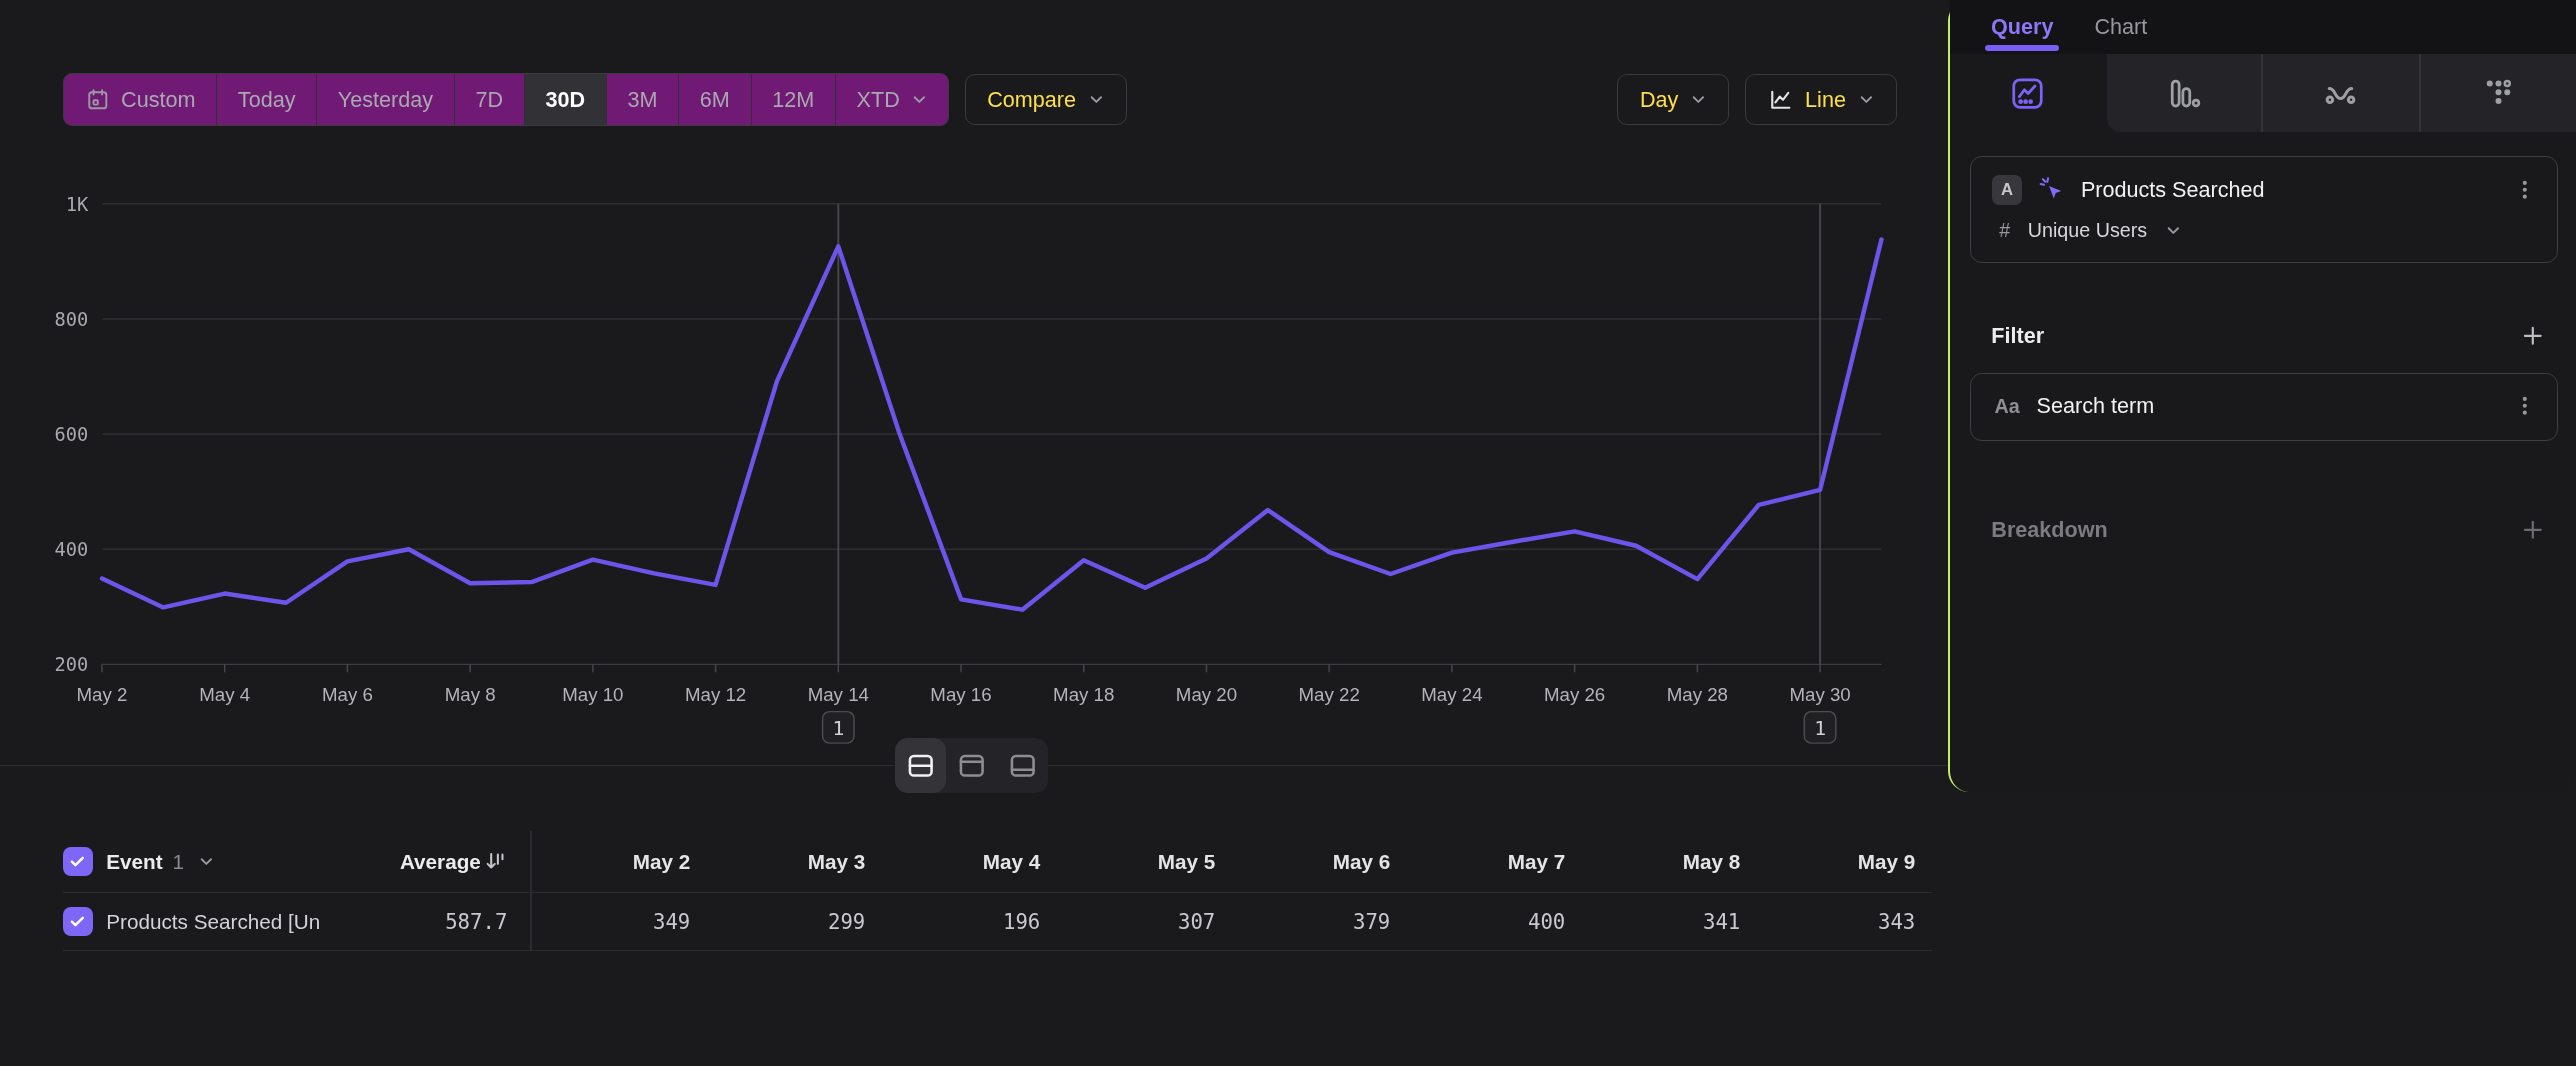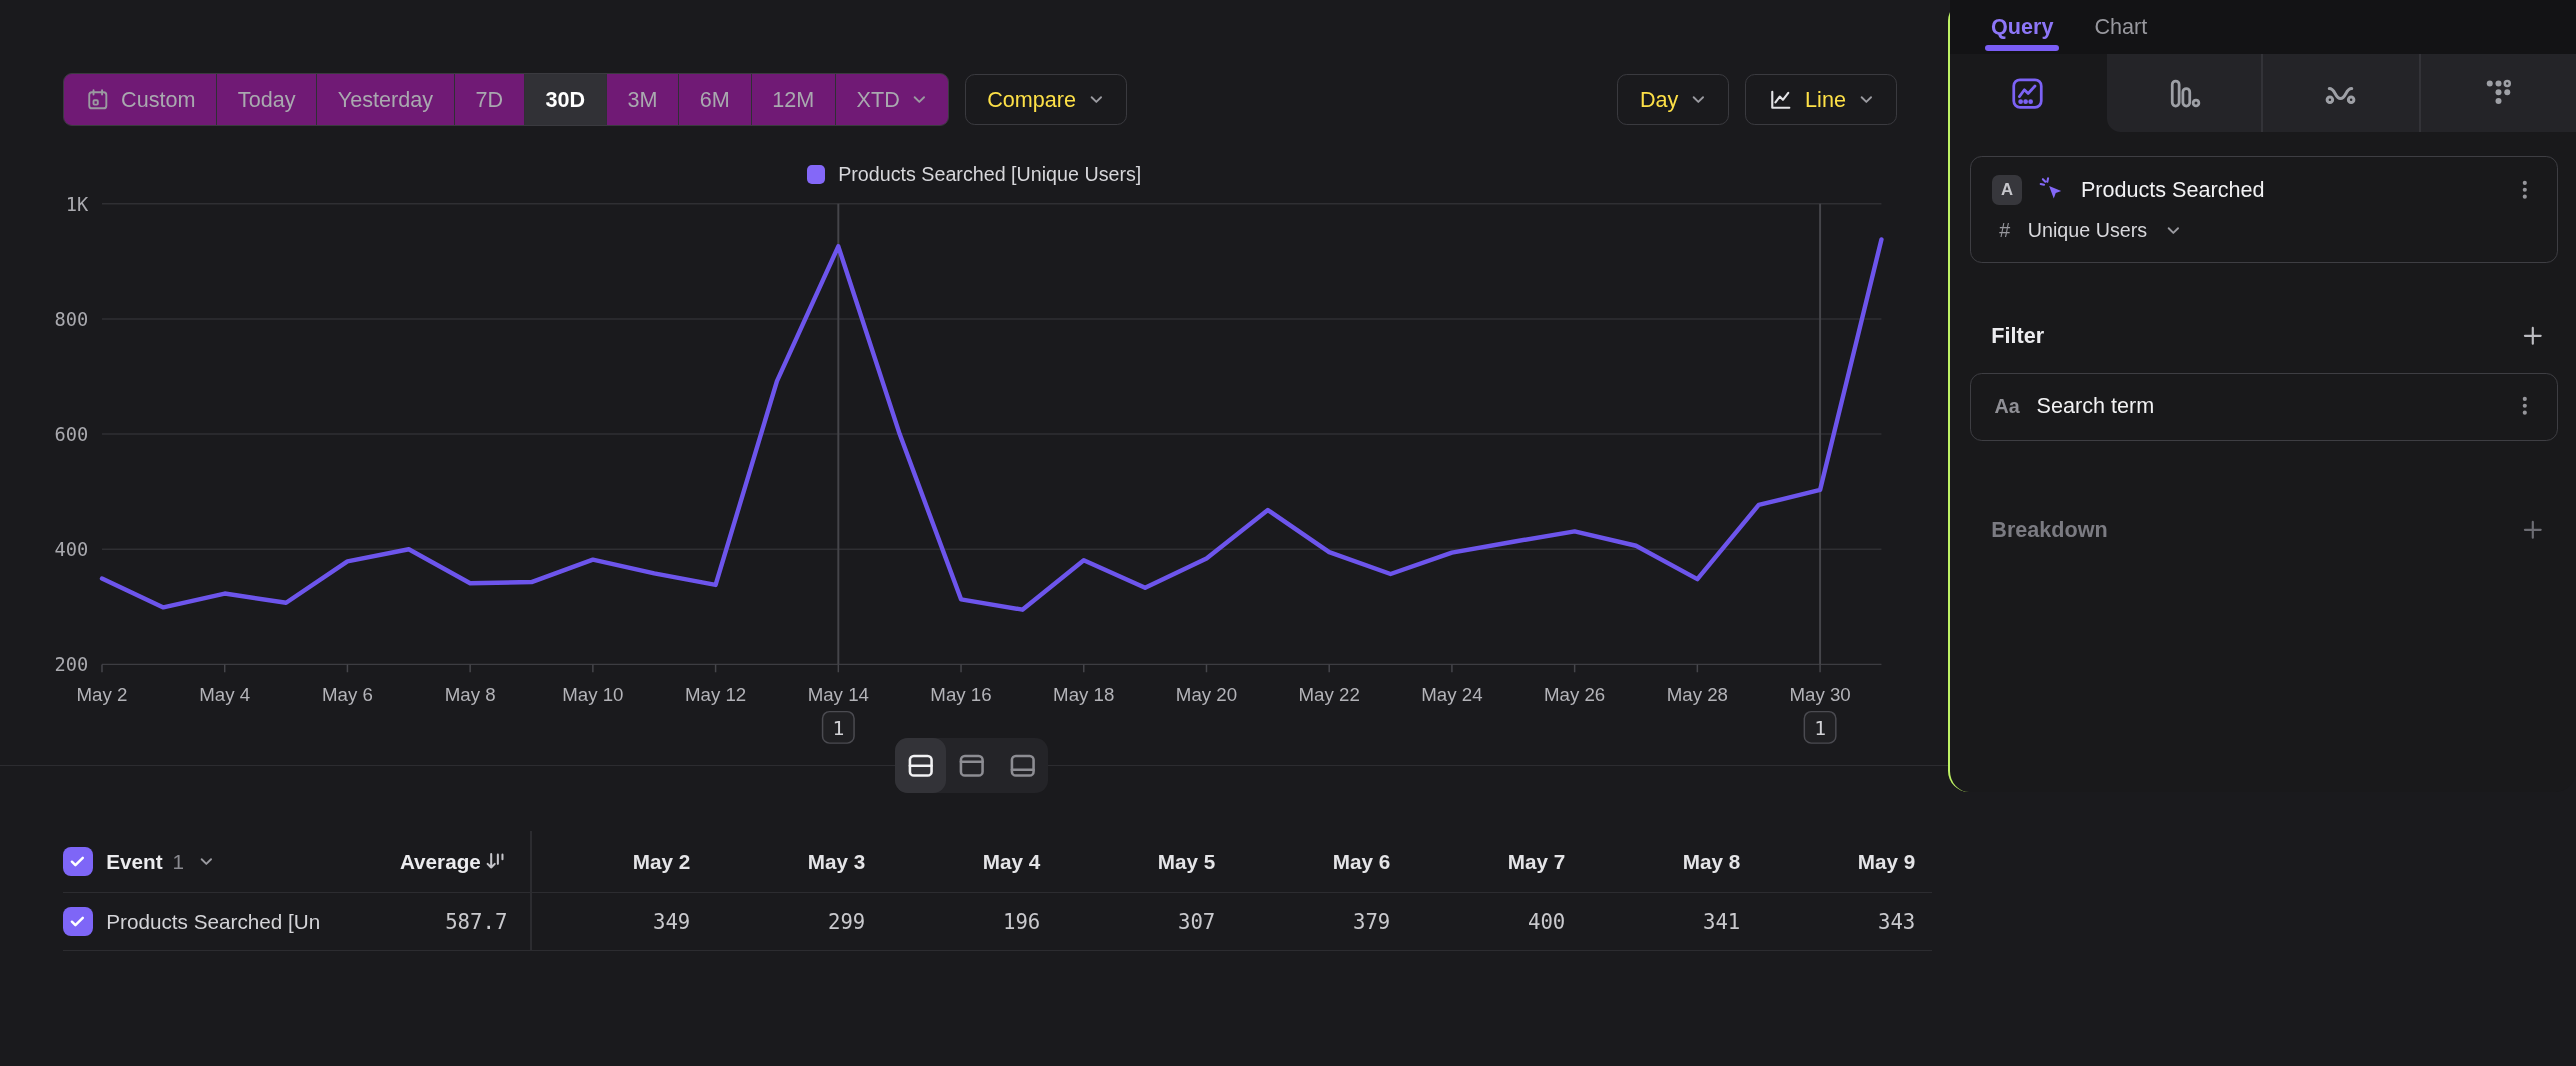--- a/index.html
+++ b/index.html
@@ -161,24 +161,20 @@
             <path d="M4 4.5v15h16"></path>
             <path d="M7 14.5l4-5.5 3 3 5-6.5"></path>
           </svg>
         <span>Line</span>
         <svg class="chev" viewBox="0 0 16 16" fill="none" stroke="currentColor" stroke-width="1.8" stroke-linecap="round" stroke-linejoin="round">
             <path d="M3.5 6l4.5 4.5L12.5 6"></path>
           </svg>
       </button>
     </div>
 
-    <div class="legend">
-      <span class="legend-swatch" style="background: rgb(132, 104, 248);"></span>
-      <span class="legend-label">Products Searched [Unique Users]</span>
-    </div>
 
     <svg class="chart-svg" width="1870" height="566" viewBox="0 0 1900 575">
         <text x="50" y="492" text-anchor="end" class="ylab">200</text>
         <line x1="64" y1="368" x2="1872" y2="368" stroke="#2f2f33" stroke-width="1.5"></line>
         <text x="50" y="375" text-anchor="end" class="ylab">400</text>
         <line x1="64" y1="251" x2="1872" y2="251" stroke="#2f2f33" stroke-width="1.5"></line>
         <text x="50" y="258" text-anchor="end" class="ylab">600</text>
         <line x1="64" y1="134" x2="1872" y2="134" stroke="#2f2f33" stroke-width="1.5"></line>
         <text x="50" y="141" text-anchor="end" class="ylab">800</text>
         <line x1="64" y1="17" x2="1872" y2="17" stroke="#2f2f33" stroke-width="1.5"></line>

